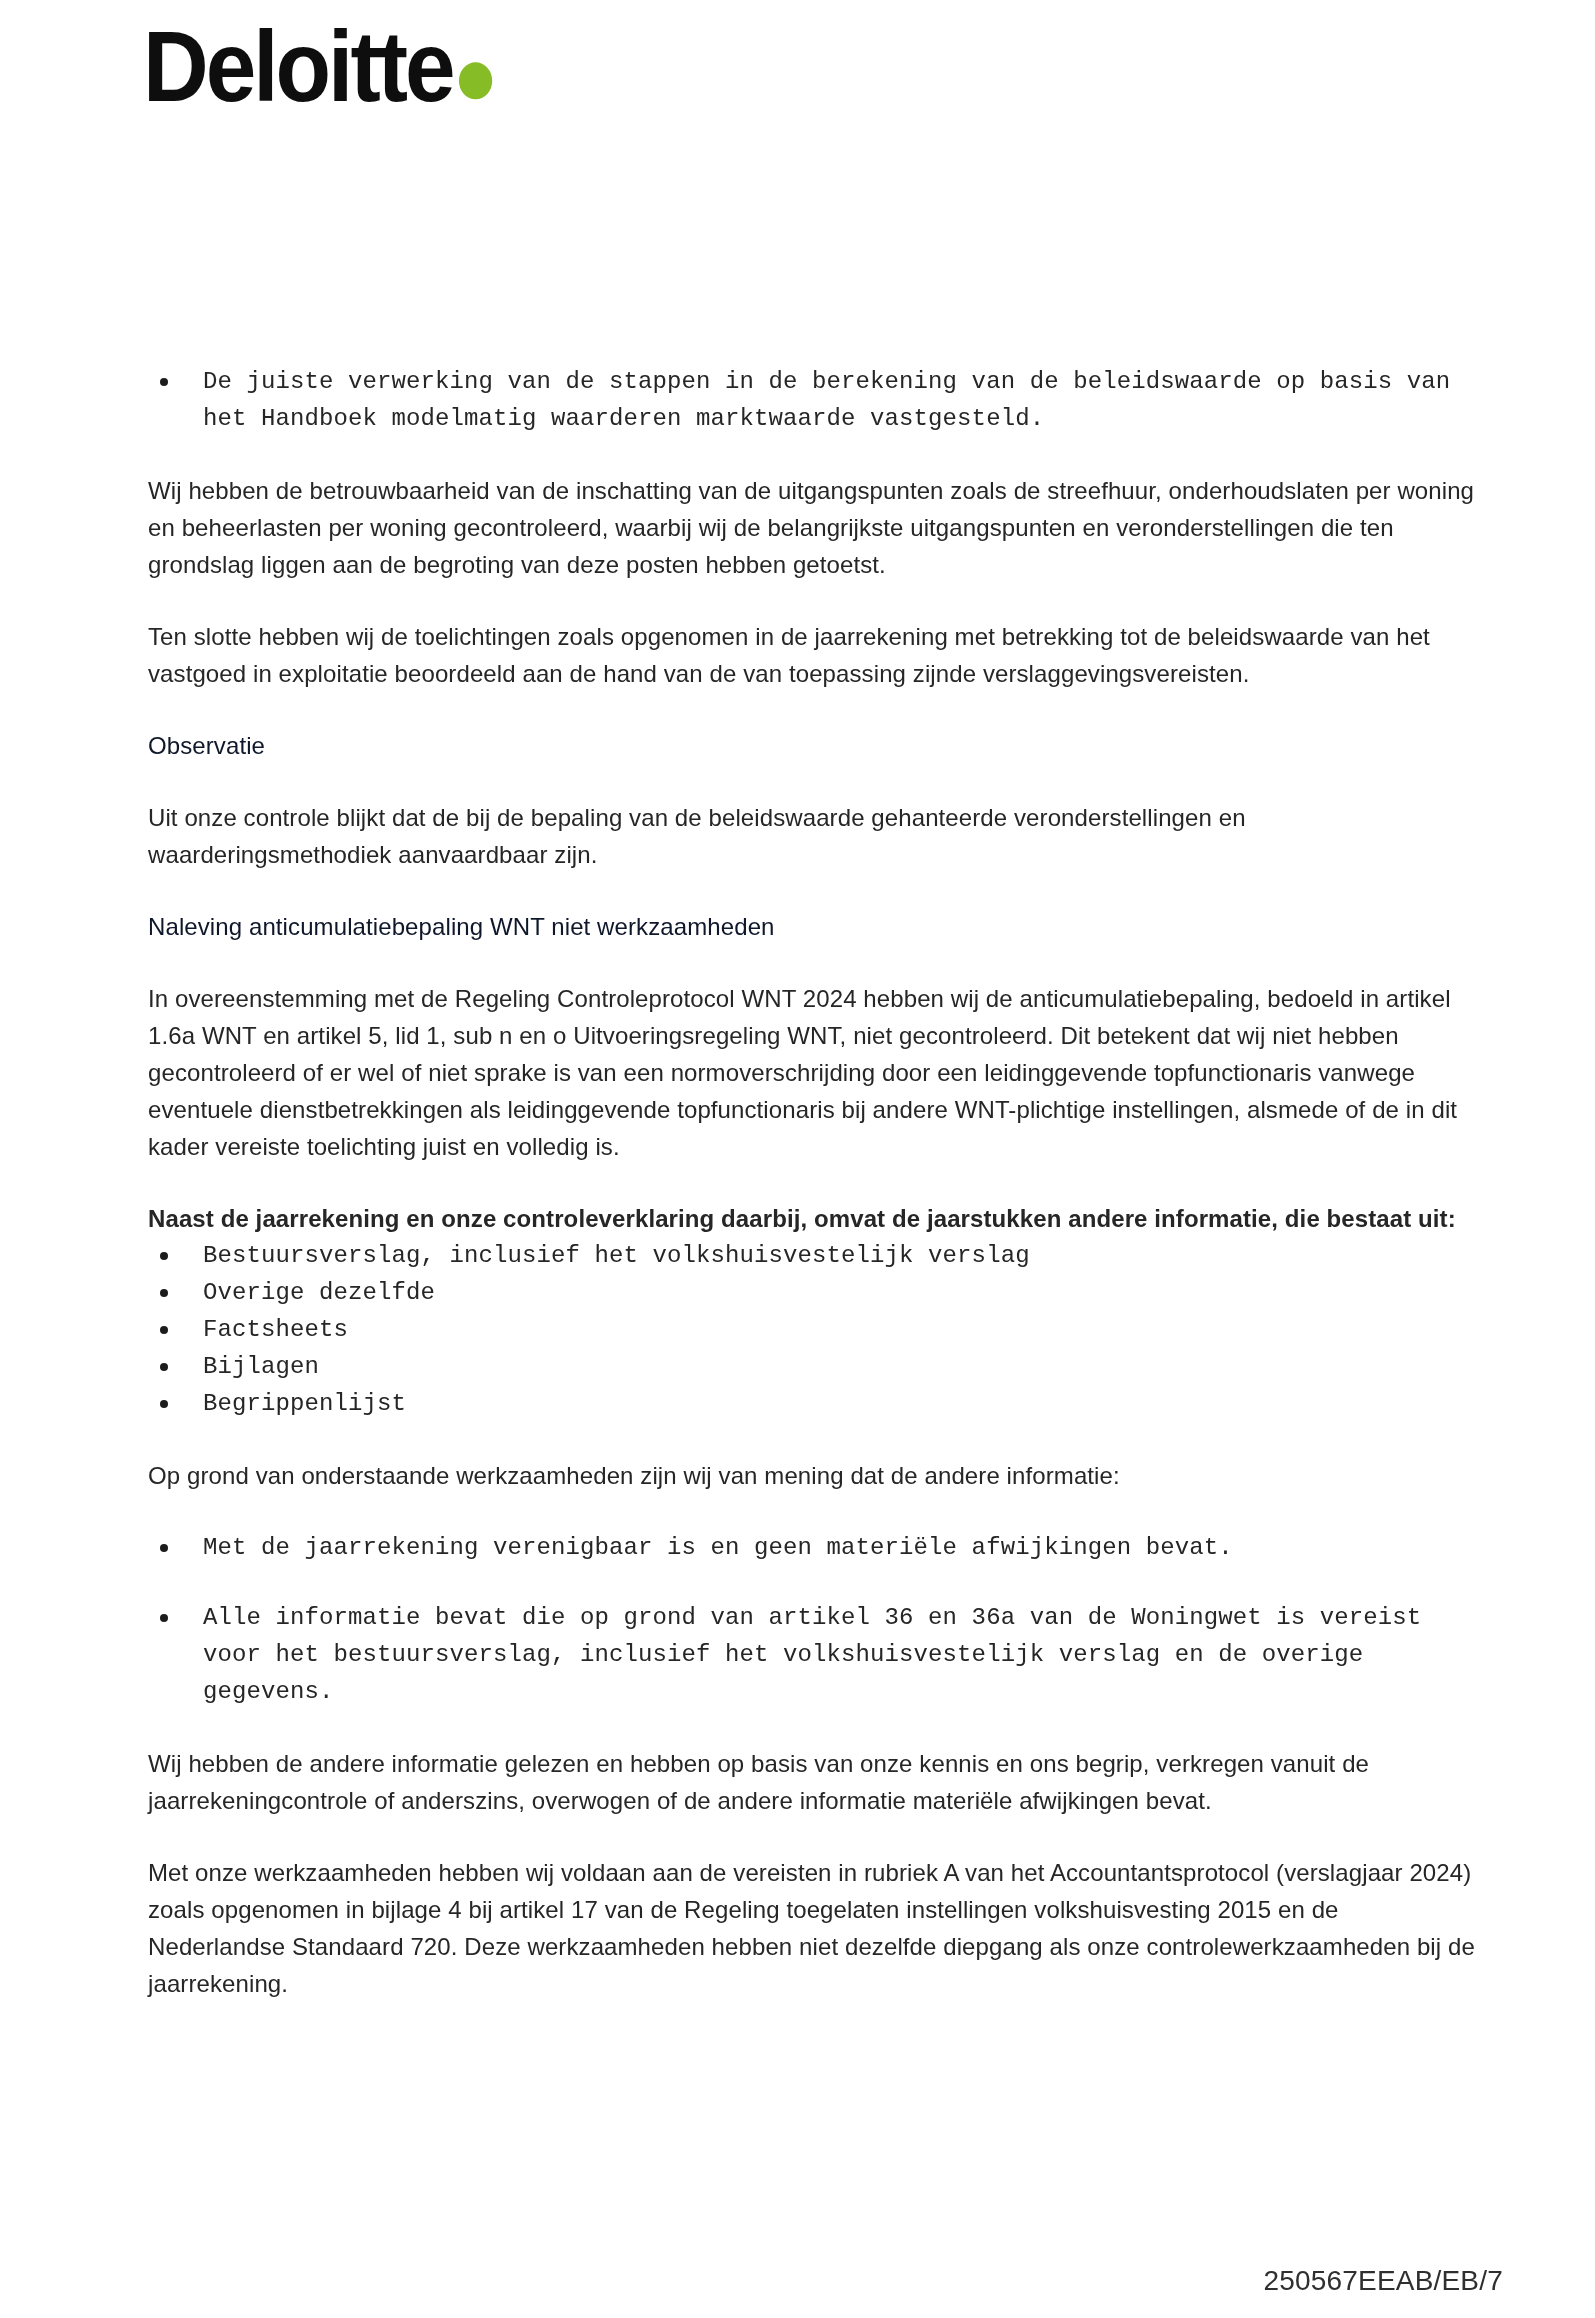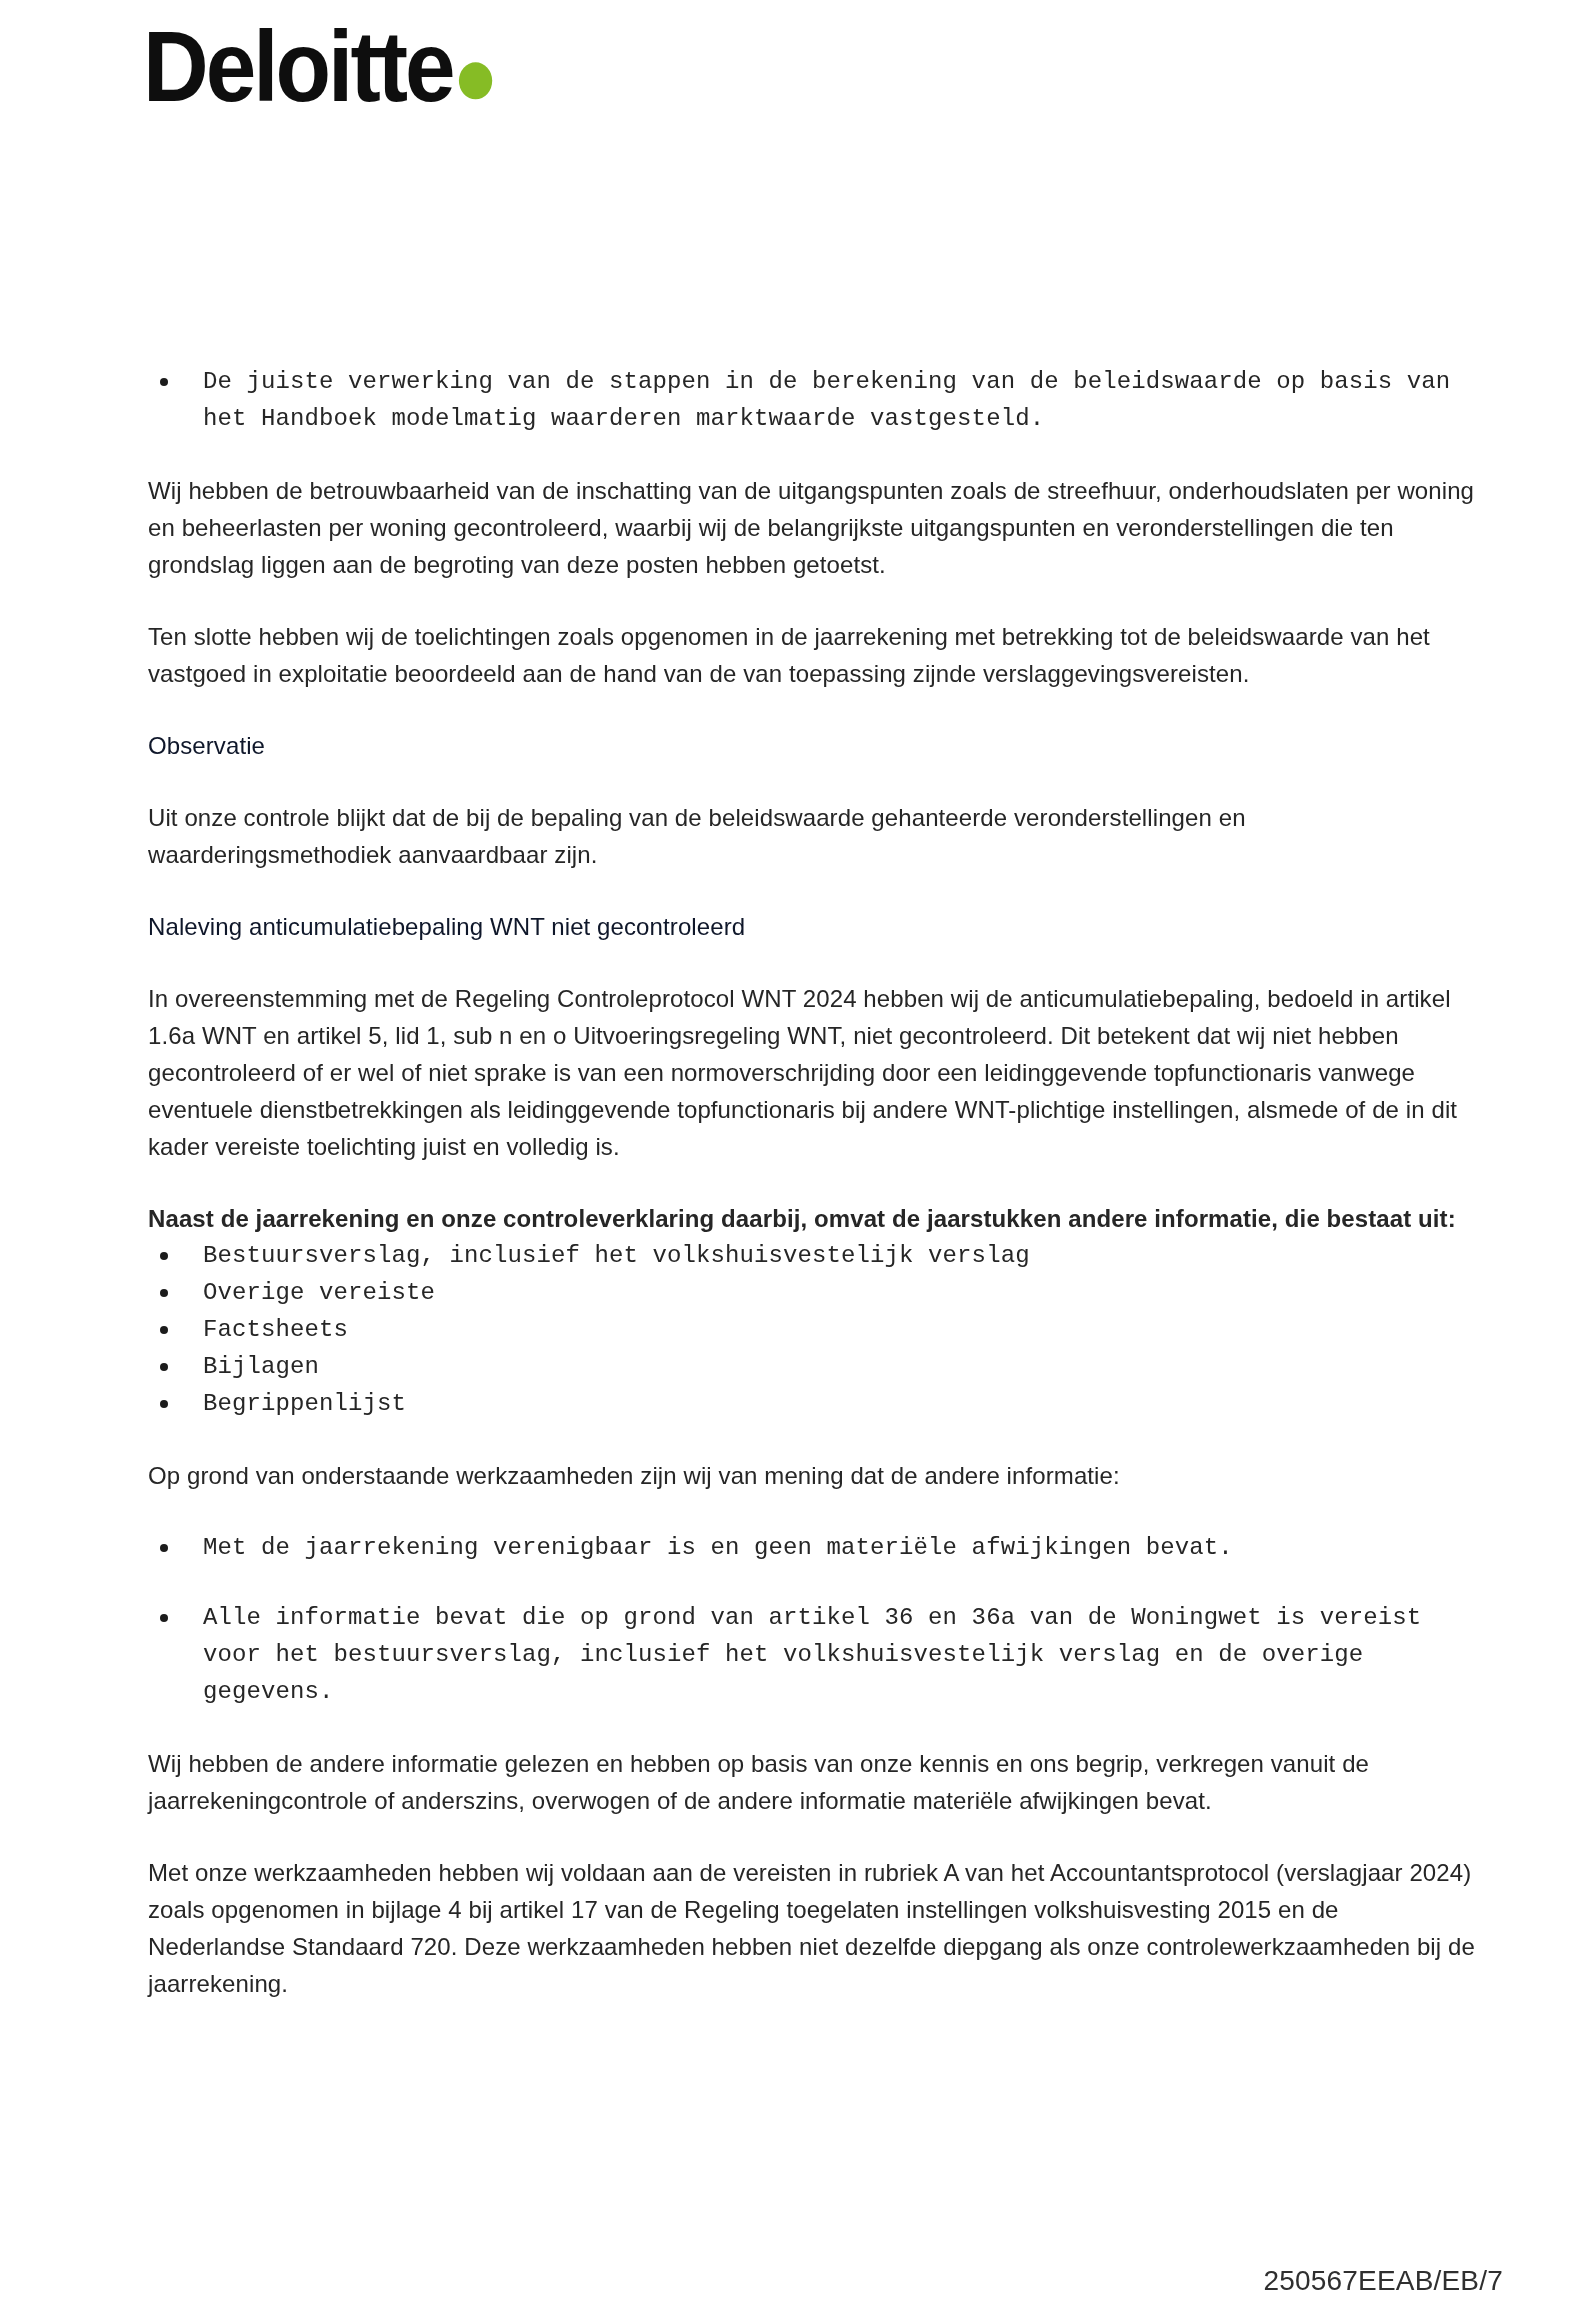--- a/index.html
+++ b/index.html
@@ -109,30 +109,30 @@
   </ul>
 
   <p>Wij hebben de betrouwbaarheid van de inschatting van de uitgangspunten zoals de streefhuur, onderhoudslaten per woning en beheerlasten per woning gecontroleerd, waarbij wij de belangrijkste uitgangspunten en veronderstellingen die ten grondslag liggen aan de begroting van deze posten hebben getoetst.</p>
 
   <p>Ten slotte hebben wij de toelichtingen zoals opgenomen in de jaarrekening met betrekking tot de beleidswaarde van het vastgoed in exploitatie beoordeeld aan de hand van de van toepassing zijnde verslaggevingsvereisten.</p>
 
   <h3>Observatie</h3>
 
   <p>Uit onze controle blijkt dat de bij de bepaling van de beleidswaarde gehanteerde veronderstellingen en waarderingsmethodiek aanvaardbaar zijn.</p>
 
-  <h3>Naleving anticumulatiebepaling WNT niet gecontroleerd</h3>
+  <h3>Naleving anticumulatiebepaling WNT niet werkzaamheden</h3>
 
   <p>In overeenstemming met de Regeling Controleprotocol WNT 2024 hebben wij de anticumulatiebepaling, bedoeld in artikel 1.6a WNT en artikel 5, lid 1, sub n en o Uitvoeringsregeling WNT, niet gecontroleerd. Dit betekent dat wij niet hebben gecontroleerd of er wel of niet sprake is van een normoverschrijding door een leidinggevende topfunctionaris vanwege eventuele dienstbetrekkingen als leidinggevende topfunctionaris bij andere WNT-plichtige instellingen, alsmede of de in dit kader vereiste toelichting juist en volledig is.</p>
 
 
   <p class="tight">Naast de jaarrekening en onze controleverklaring daarbij, omvat de jaarstukken andere informatie, die bestaat uit:</p>
 
   <ul class="bullets">
     <li>Bestuursverslag, inclusief het volkshuisvestelijk verslag</li>
-    <li>Overige vereiste</li>
+    <li>Overige dezelfde</li>
     <li>Factsheets</li>
     <li>Bijlagen</li>
     <li>Begrippenlijst</li>
   </ul>
 
   <p>Op grond van onderstaande werkzaamheden zijn wij van mening dat de andere informatie:</p>
 
   <ul class="bullets spaced">
     <li>Met de jaarrekening verenigbaar is en geen materiële afwijkingen bevat.</li>
     <li>Alle informatie bevat die op grond van artikel 36 en 36a van de Woningwet is vereist voor het bestuursverslag, inclusief het volkshuisvestelijk verslag en de overige gegevens.</li>

